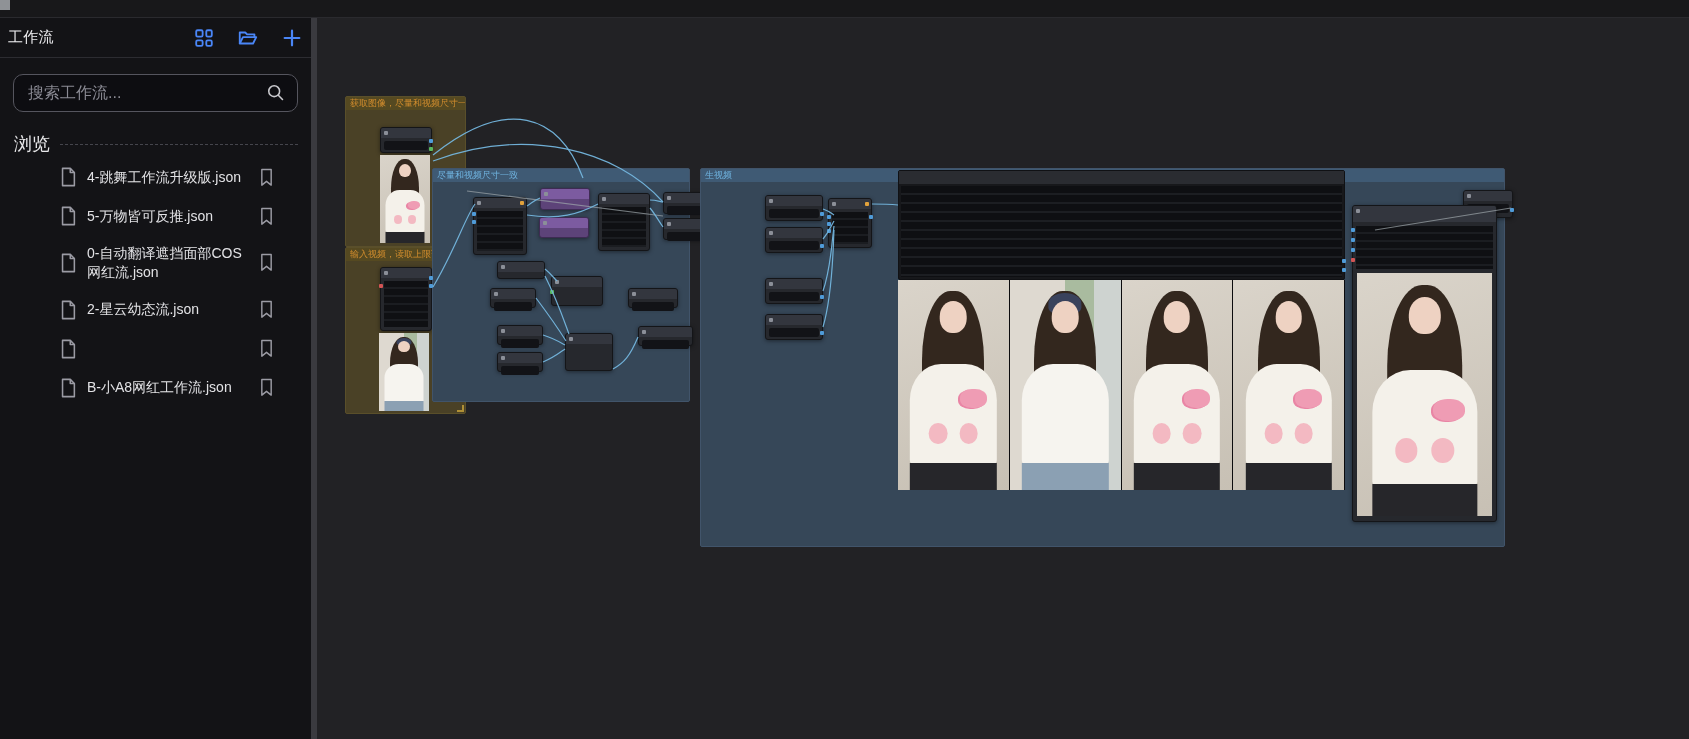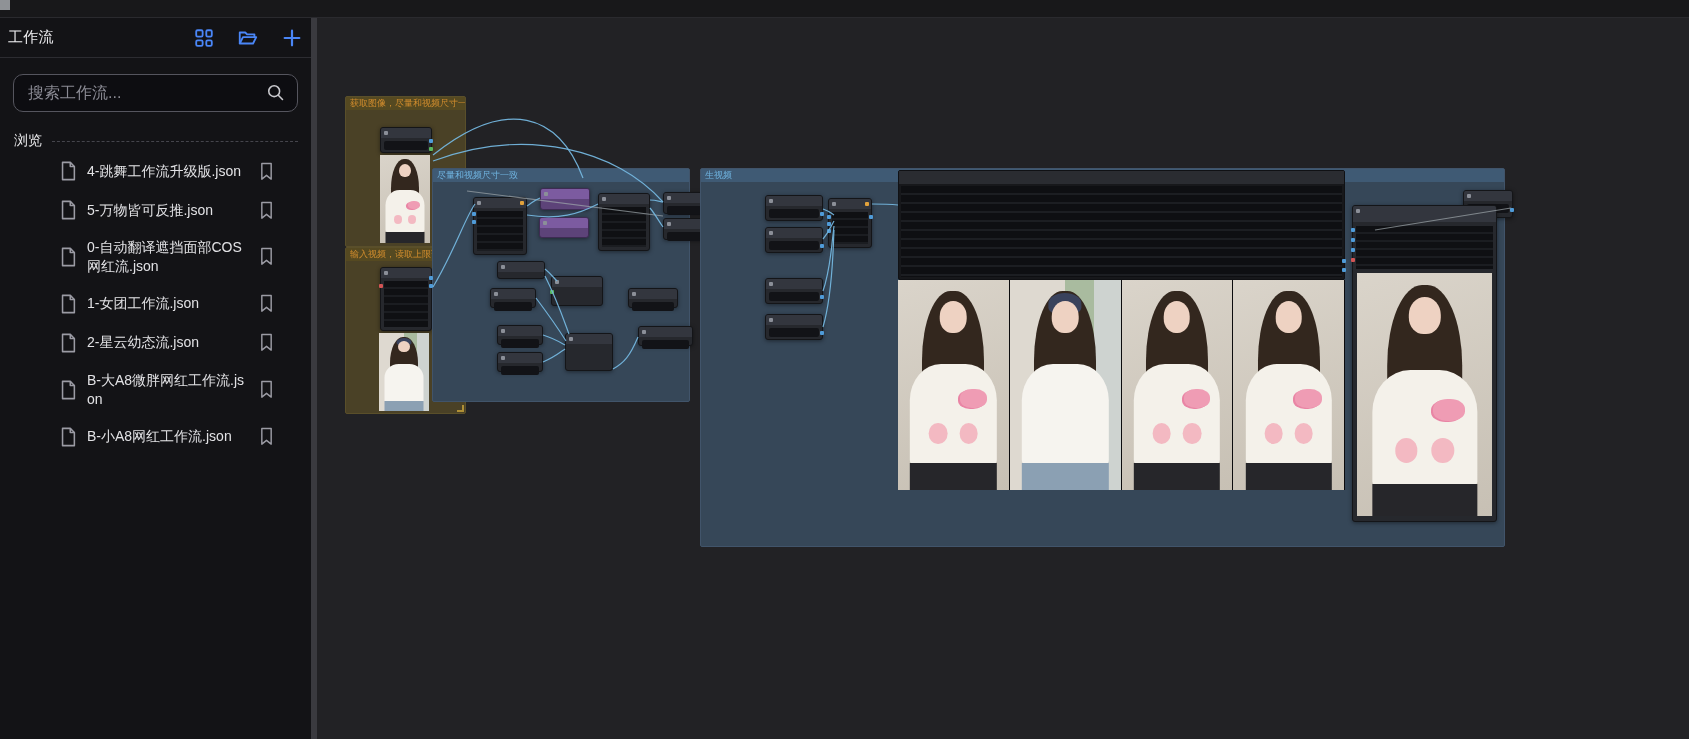--- a/index.html
+++ b/index.html
@@ -24,21 +24,21 @@
   .sb-actions svg { display:block; cursor:pointer; }
 
   .search-wrap { margin:16px 13px 0 13px; position:relative; }
   .search-input { width:100%; height:38px; background:#0d0d11; border:1px solid #55555e;
     border-radius:10px; color:#86efac; font-size:16px; padding:0 38px 0 14px; outline:none;
     font-family:"Liberation Sans", sans-serif; }
   .search-input::placeholder { color:#8a8a93; }
   .search-icn { position:absolute; right:12px; top:8px; }
 
   .browse-row { display:flex; align-items:center; margin:20px 13px 6px 14px; gap:10px; }
-  .browse-label { color:#e8e8ea; font-size:14px; white-space:nowrap; }
+  .browse-label { color:#e8e8ea; font-size:18px; white-space:nowrap; }
   .browse-dash { flex:1; border-top:1px dashed #45454c; height:0; }
 
   .wf-list { margin-top:10px; display:flex; flex-direction:column; gap:17px; }
   .wf-item { display:flex; align-items:center; padding-left:58px; padding-right:36px;
     gap:9px; cursor:pointer; }
   .wf-item .ficon { flex:0 0 auto; display:flex; }
   .wf-label { color:#e2e2e5; font-size:14px; line-height:1.35; width:158px;
     word-break:break-all; }
   .wf-item .bicon { margin-left:auto; display:flex; }
 
@@ -204,49 +204,34 @@
           </svg>
         </span>
     </div>
     <div class="wf-item">
       <span class="ficon">
           <svg width="20" height="22" viewBox="0 0 22 24">
             <path d="M5 2.5 h8.5 L18 7 v14.5 H5 Z" fill="none" stroke="#9b9ba4" stroke-width="1.7" stroke-linejoin="round"></path>
             <path d="M13.5 2.5 V7 H18" fill="none" stroke="#9b9ba4" stroke-width="1.7" stroke-linejoin="round"></path>
           </svg>
         </span>
-      <span class="wf-label">1-女团工作流.json</span>
-      <span class="bicon">
-          <svg width="17" height="21" viewBox="0 0 20 24">
-            <path d="M4.5 2.5 h11 V21 L10 16.5 4.5 21 Z" fill="none" stroke="#9b9ba4" stroke-width="1.7" stroke-linejoin="round"></path>
-          </svg>
-        </span>
-    </div>
-    <div class="wf-item">
-      <span class="ficon">
-          <svg width="20" height="22" viewBox="0 0 22 24">
-            <path d="M5 2.5 h8.5 L18 7 v14.5 H5 Z" fill="none" stroke="#9b9ba4" stroke-width="1.7" stroke-linejoin="round"></path>
-            <path d="M13.5 2.5 V7 H18" fill="none" stroke="#9b9ba4" stroke-width="1.7" stroke-linejoin="round"></path>
-          </svg>
-        </span>
       <span class="wf-label">2-星云幼态流.json</span>
       <span class="bicon">
           <svg width="17" height="21" viewBox="0 0 20 24">
             <path d="M4.5 2.5 h11 V21 L10 16.5 4.5 21 Z" fill="none" stroke="#9b9ba4" stroke-width="1.7" stroke-linejoin="round"></path>
           </svg>
         </span>
     </div>
     <div class="wf-item">
       <span class="ficon">
           <svg width="20" height="22" viewBox="0 0 22 24">
             <path d="M5 2.5 h8.5 L18 7 v14.5 H5 Z" fill="none" stroke="#9b9ba4" stroke-width="1.7" stroke-linejoin="round"></path>
             <path d="M13.5 2.5 V7 H18" fill="none" stroke="#9b9ba4" stroke-width="1.7" stroke-linejoin="round"></path>
           </svg>
         </span>
-      <span class="wf-label">B-大A8微胖网红工作流.json</span>
       <span class="bicon">
           <svg width="17" height="21" viewBox="0 0 20 24">
             <path d="M4.5 2.5 h11 V21 L10 16.5 4.5 21 Z" fill="none" stroke="#9b9ba4" stroke-width="1.7" stroke-linejoin="round"></path>
           </svg>
         </span>
     </div>
     <div class="wf-item">
       <span class="ficon">
           <svg width="20" height="22" viewBox="0 0 22 24">
             <path d="M5 2.5 h8.5 L18 7 v14.5 H5 Z" fill="none" stroke="#9b9ba4" stroke-width="1.7" stroke-linejoin="round"></path>

